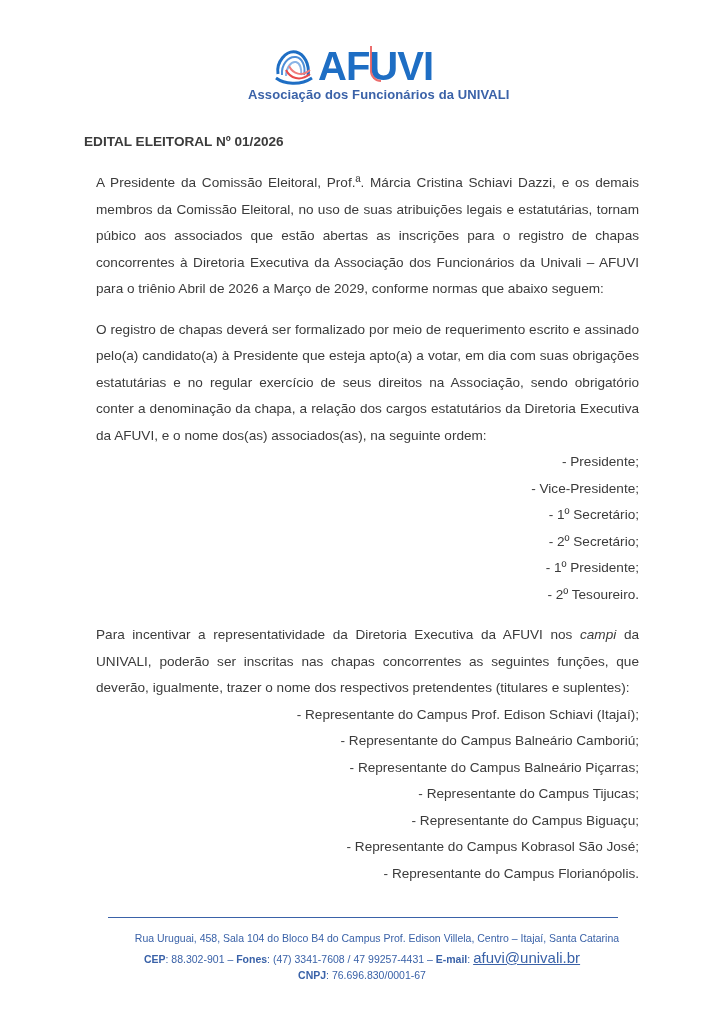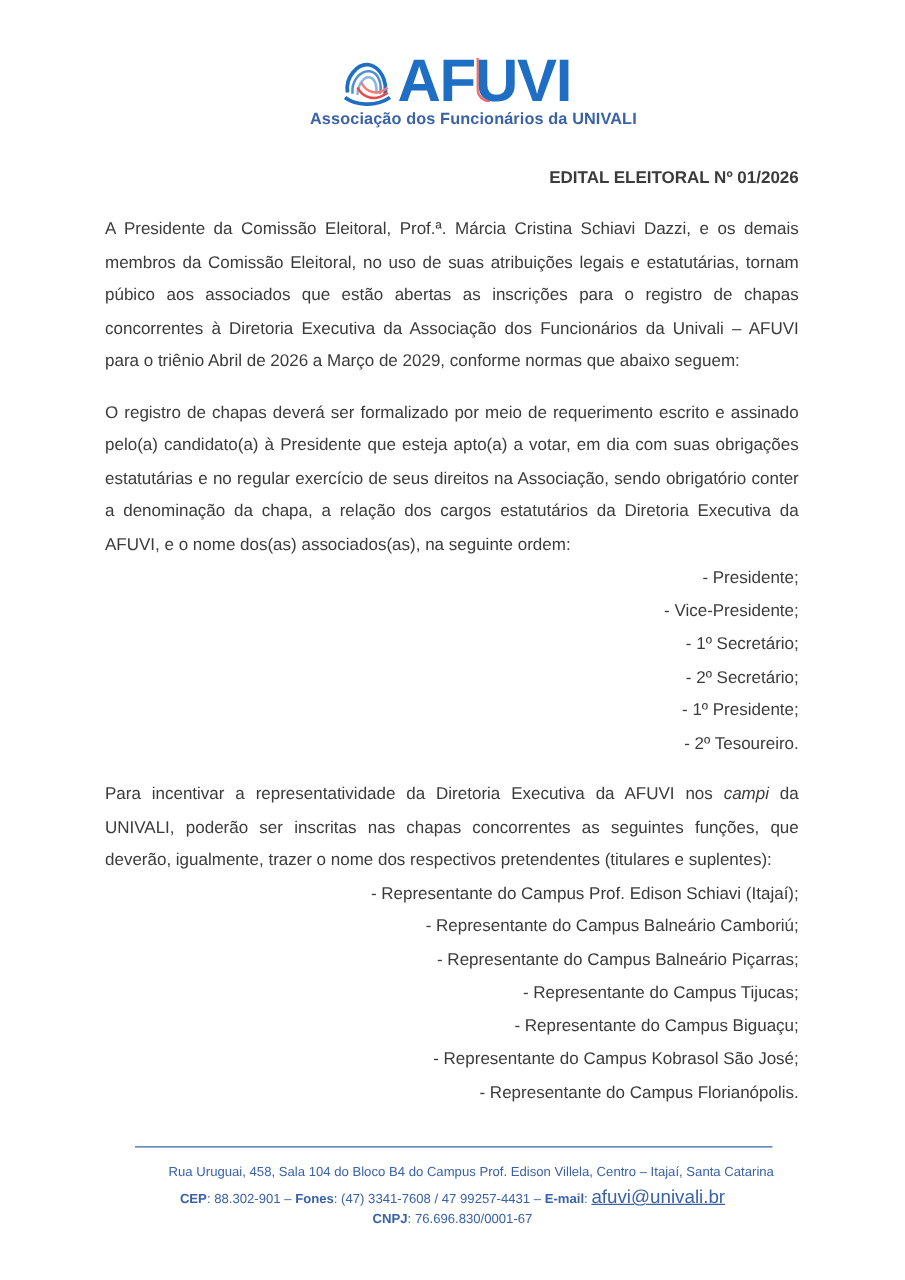--- a/index.html
+++ b/index.html
@@ -4,41 +4,41 @@
   <style>
     html, body { margin: 0; padding: 0; background: #ffffff; }
     body {
       width: 724px; height: 1024px; position: relative; overflow: hidden;
       font-family: "Liberation Sans", sans-serif; color: #3a3a3a;
     }
     .header { position: absolute; top: 40px; left: 0; width: 724px; height: 70px; }
     .logo-row { position: absolute; left: 272px; top: 2px; height: 48px; display: flex; align-items: center; }
     .logo-icon { width: 44px; height: 44px; }
     .logo-word {
-      font-family: "Liberation Sans", sans-serif; font-weight: bold; font-size: 48px;
+      font-family: "Liberation Sans", sans-serif; font-weight: bold; font-size: 40px;
       color: #1e6ec4; letter-spacing: -1px; line-height: 44px; margin-left: 2px;
       position: relative;
     }
     .logo-word .u { position: relative; display: inline-block; }
     .logo-word .u::before {
       content: ""; position: absolute; left: 1px; top: 2px; width: 9px; height: 34px;
       border-left: 2px solid #e84a4a; border-bottom: 2px solid #e84a4a;
       border-bottom-left-radius: 14px; opacity: .8;
     }
     .tagline {
       position: absolute; left: 248px; top: 47px; font-size: 13px; font-weight: bold;
       color: #3a62a8; letter-spacing: 0.1px;
     }
     .content {
       position: absolute; left: 84px; top: 126px; width: 555px;
       font-family: "Liberation Sans", sans-serif; font-size: 13.6px; color: #3b3b3b;
       line-height: 26.5px;
     }
-    .doc-title { text-align: right; font-weight: bold; font-size: 13.6px; margin: 0 0 12px 0; line-height: 32px; }
-    .para { text-align: justify; margin: 0 0 14px 0; }
+    .doc-title { text-align: left; font-weight: bold; font-size: 13.6px; margin: 0 0 12px 0; line-height: 32px; }
+    .para { text-align: justify; margin: 0 0 14px 12px; }
     .list { margin: 0 0 14px 0; padding: 0; list-style: none; }
     .list li { margin: 0; padding: 0; text-align: right; }
     .footer { position: absolute; left: 0; top: 912px; width: 724px; }
     .footer-line { position: absolute; left: 108px; width: 510px; top: 5px; height: 0; border-top: 1.5px solid #3a62a8; }
     .footer-text {
       position: absolute; left: 0; width: 724px; text-align: center;
       font-family: "Liberation Sans", sans-serif; font-size: 10.5px; color: #3a62a8;
     }
     .f1 { top: 20px; margin-left: 15px; }
     .f2 { top: 37px; }

